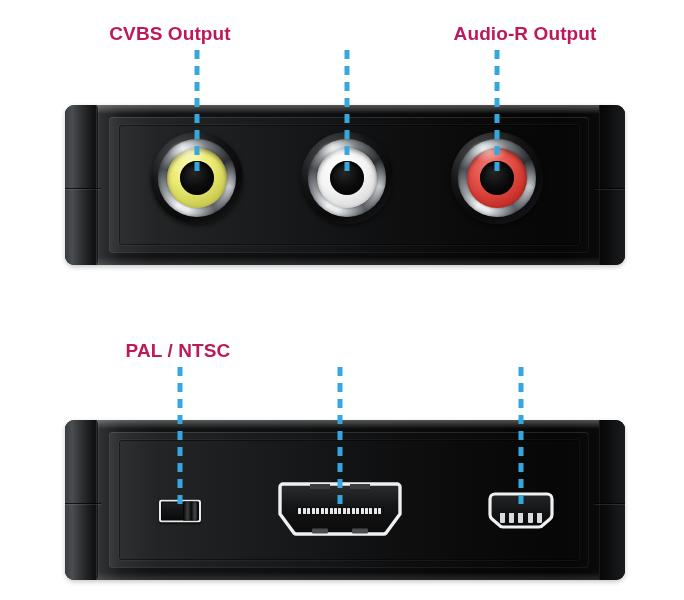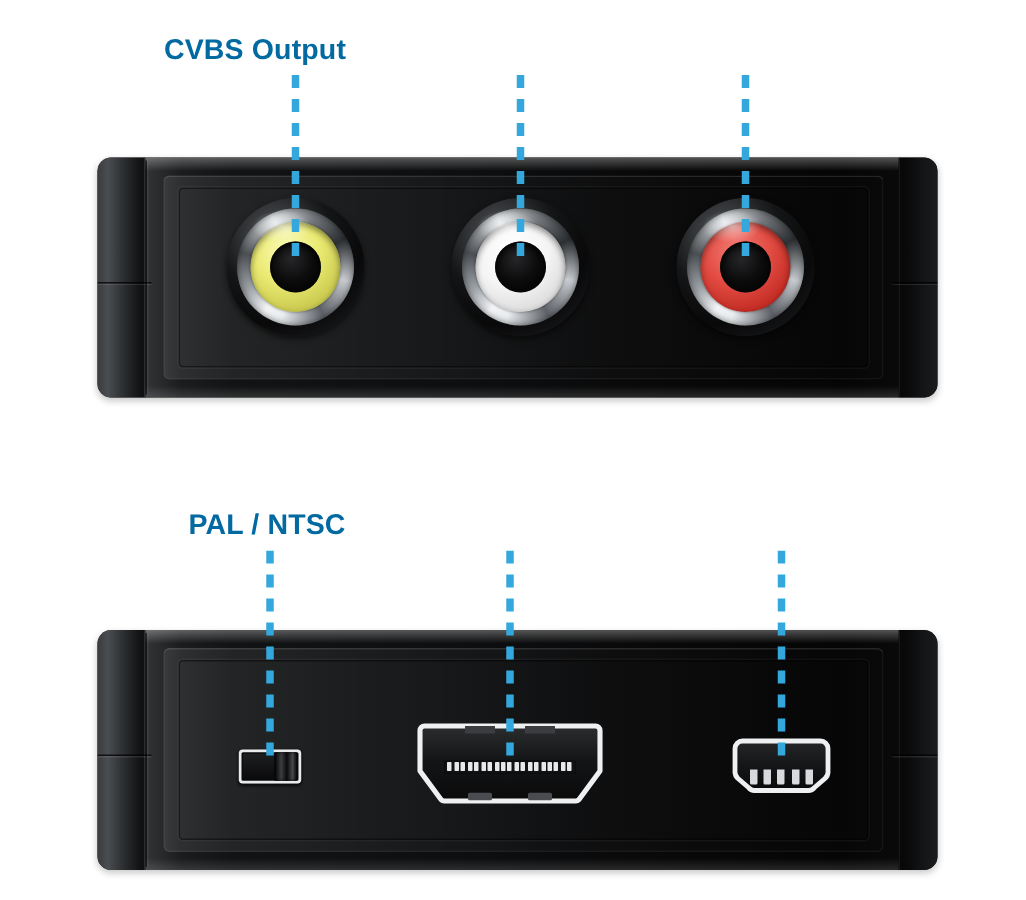--- a/index.html
+++ b/index.html
@@ -11,21 +11,21 @@
     overflow:hidden;
     position:relative;
   }
   .stage{position:absolute;left:0;top:0;width:684px;height:600px;}
 
   
   .label{
     position:absolute;
     font-size:19px;
     font-weight:bold;
-    color:#0369a1;
+    color:#be185d;
     letter-spacing:.1px;
     white-space:nowrap;
     transform:translateX(-50%);
     text-align:center;
     line-height:24px;
   }
 
   
   .leader{
     position:absolute;
@@ -260,20 +260,21 @@
     <div class="ring red"></div>
     <div class="bore"></div>
     <div class="glint"></div>
   </div>
 
   <div class="leader over" style="left:197px;top:50px;height:125px;"></div>
   <div class="leader over" style="left:347px;top:50px;height:125px;"></div>
   <div class="leader over" style="left:497px;top:50px;height:125px;"></div>
 
   <div class="label" style="left:170px;top:22px;">CVBS Output</div>
+  <div class="label" style="left:525px;top:22px;">Audio-R Output</div>
 
   <div class="device" style="left:65px;top:420px;width:560px;height:160px;">
     <div class="shell"></div>
     <div class="cap-left"></div>
     <div class="cap-right"></div>
     <div class="seam-h"></div>
     <div class="seam-h right"></div>
     <div class="seam-v"></div>
     <div class="panel" style="left:44px;top:12px;right:36px;bottom:12px;">
       <div class="panel-inner"></div>

